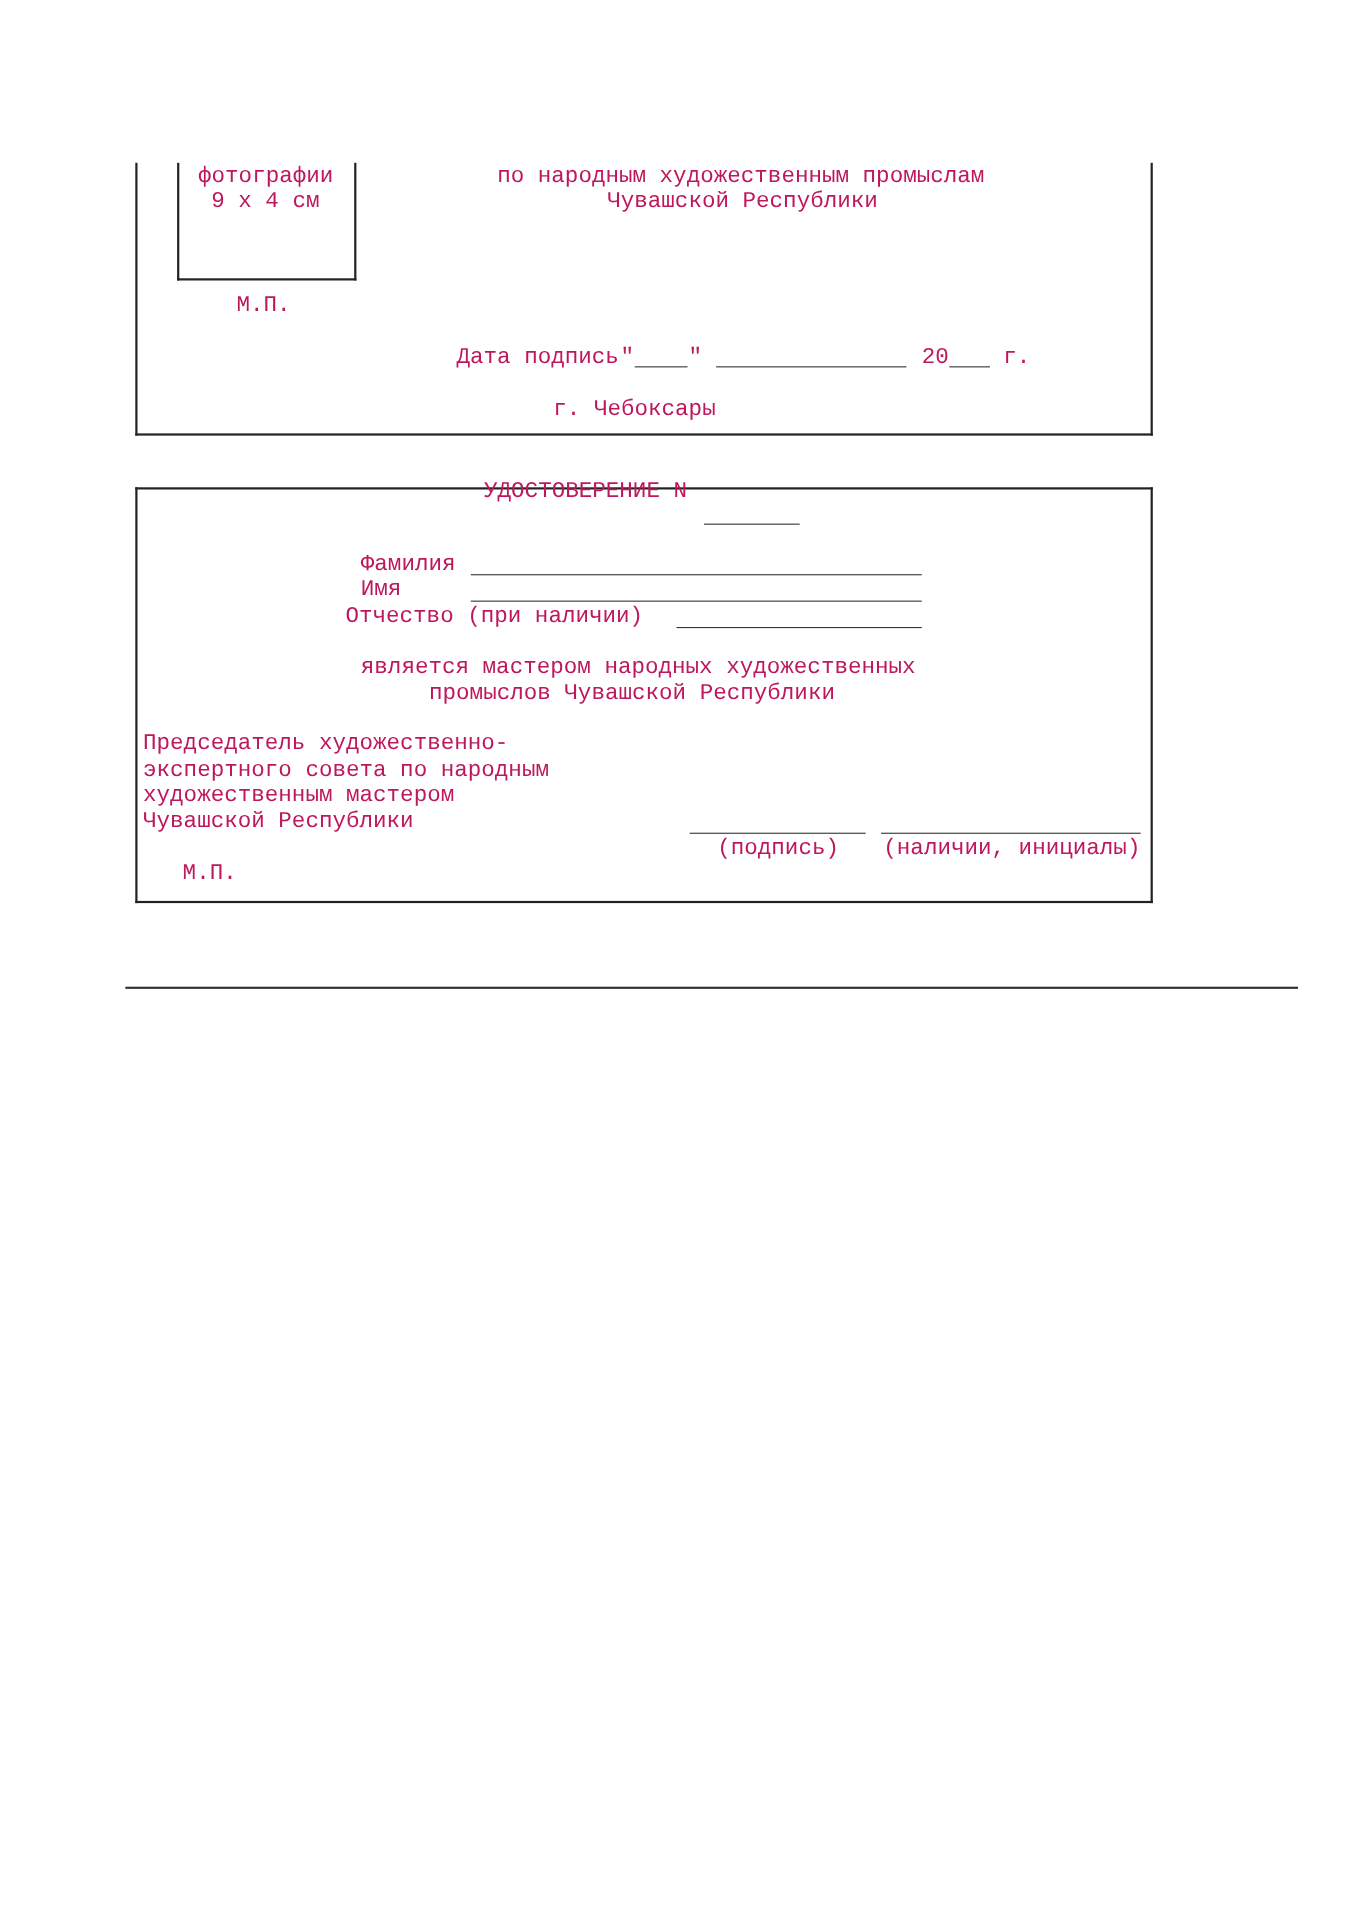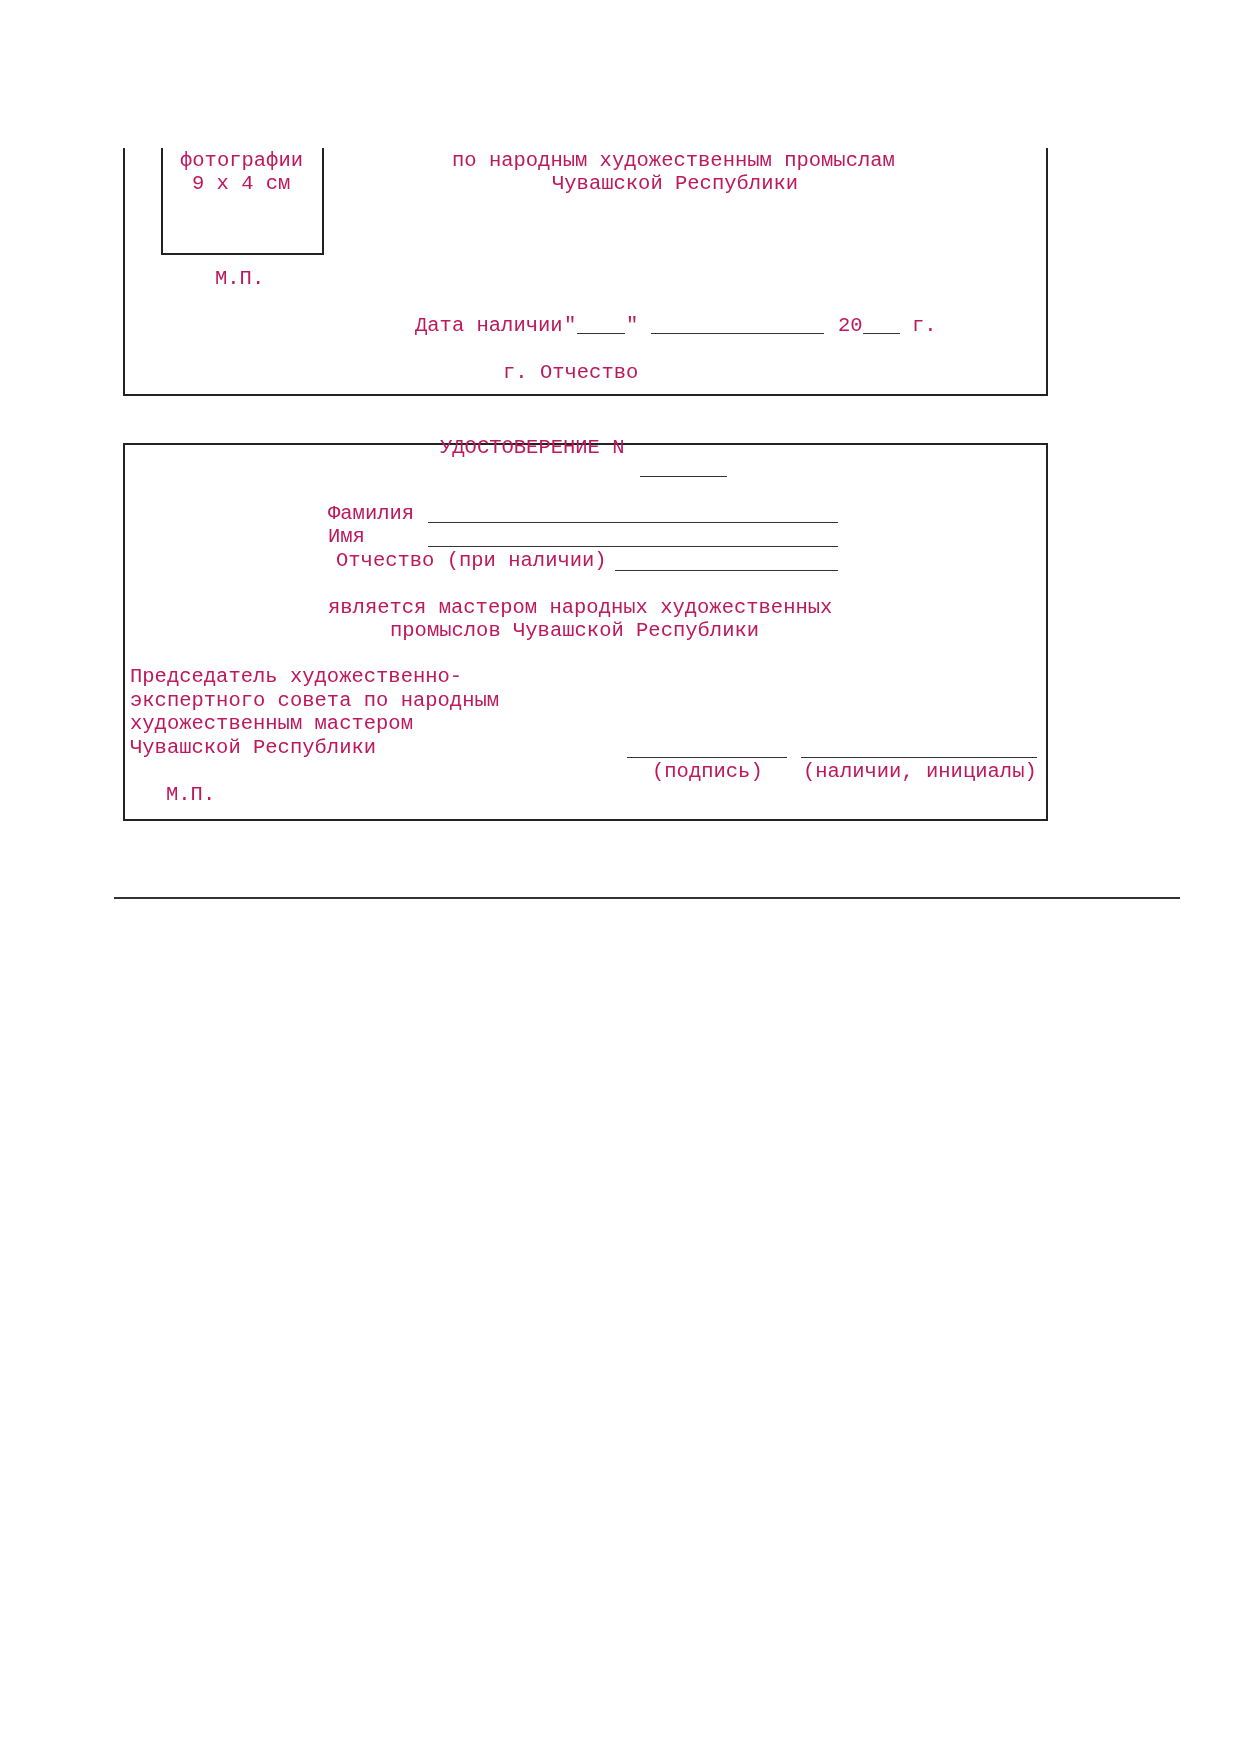--- a/index.html
+++ b/index.html
@@ -26,49 +26,49 @@
     <div class="abs mono" style="left:180px; top:149px;">фотографии</div>
     <div class="abs mono" style="left:192px; top:172px;">9 x 4 см</div>
   </div>
 
   <div class="abs mono" style="left:452px; top:149px;">по народным художественным промыслам</div>
   <div class="abs mono" style="left:552px; top:172px;">Чувашской Республики</div>
 
   <div class="abs mono" style="left:215px; top:267px;">М.П.</div>
 
   <div>
-    <div class="abs mono" style="left:415px; top:314px;">Дата наличии</div>
+    <div class="abs mono" style="left:415px; top:314px;">Дата подпись</div>
     <div class="abs mono" style="left:564px; top:314px;">"</div>
     <div class="uline" style="left:577px; top:333px; width:48px;"></div>
     <div class="abs mono" style="left:626px; top:314px;">"</div>
     <div class="uline" style="left:651px; top:333px; width:173px;"></div>
     <div class="abs mono" style="left:838px; top:314px;font-family:Liberation Mono, monospace;">20</div>
     <div class="uline" style="left:863px; top:333px; width:37px;"></div>
     <div class="abs mono" style="left:912px; top:314px;">г.</div>
   </div>
 
-  <div class="abs mono" style="left:503px; top:361px;">г. Отчество</div>
+  <div class="abs mono" style="left:503px; top:361px;">г. Чебоксары</div>
 </div>
 
 <div>
   <div class="hline" style="left:123px; top:443px; width:925px;"></div>
   <div class="vline" style="left:123px; top:443px; height:378px;"></div>
   <div class="vline" style="left:1046px; top:443px; height:378px;"></div>
   <div class="hline" style="left:123px; top:819px; width:925px;"></div>
 
   <div class="abs mono" style="left:440px; top:436px;text-align:right;">УДОСТОВЕРЕНИЕ N</div>
   <div class="uline" style="left:640px; top:476px; width:87px;"></div>
 
   <div class="abs mono" style="left:328px; top:502px;font-family:Liberation Mono, monospace;">Фамилия</div>
   <div class="uline" style="left:428px; top:522px; width:410px;"></div>
 
   <div class="abs mono" style="left:328px; top:525px;">Имя</div>
   <div class="uline" style="left:428px; top:546px; width:410px;"></div>
 
-  <div class="abs mono" style="left:336px; top:549px;">Отчество (при наличии)</div>
+  <div class="abs mono" style="left:314px; top:549px;">Отчество (при наличии)</div>
   <div class="uline" style="left:615px; top:570px; width:223px;"></div>
 
   <div class="abs mono" style="left:328px; top:596px;">является мастером народных художественных</div>
   <div class="abs mono" style="left:390px; top:619px;">промыслов Чувашской Республики</div>
 
   <div class="abs mono" style="left:130px; top:665px;">Председатель художественно-</div>
   <div class="abs mono" style="left:130px; top:689px;">экспертного совета по народным</div>
   <div class="abs mono" style="left:130px; top:712px;">художественным мастером</div>
   <div class="abs mono" style="left:130px; top:736px;">Чувашской Республики</div>
 

